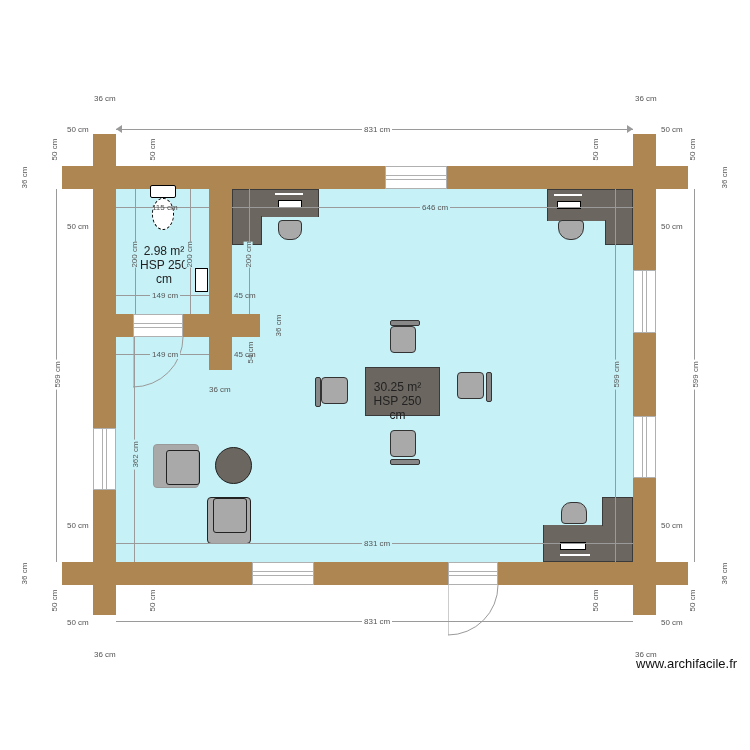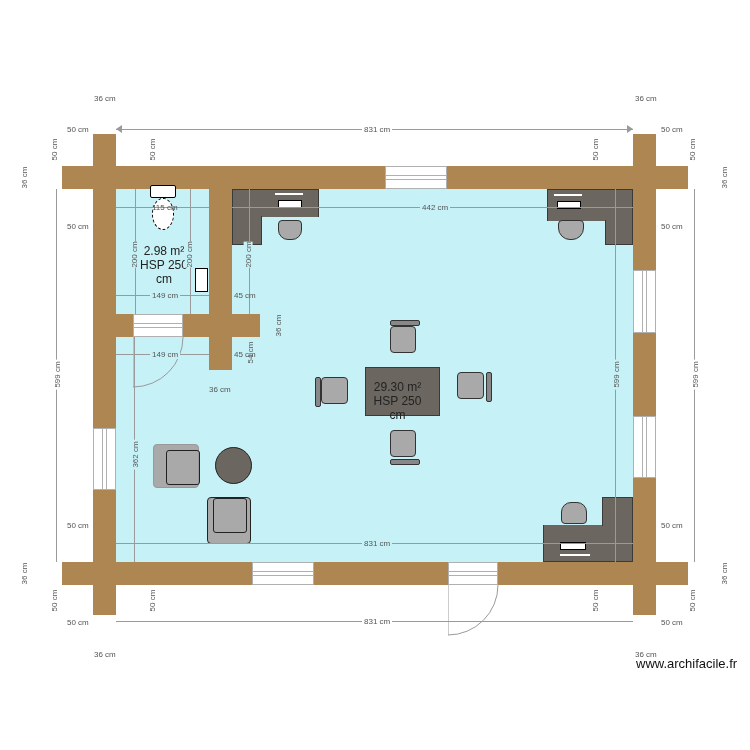--- a/index.html
+++ b/index.html
@@ -72,21 +72,21 @@
 <div class="chair" style="left:558px;top:220px;width:26px;height:20px;border-radius:4px 4px 12px 12px;"></div>
 
 <div class="desk" style="left:543px;top:525px;width:90px;height:37px;border-top:none;"></div>
 <div class="desk" style="left:602px;top:497px;width:31px;height:29px;border-bottom:none;"></div>
 <div class="abs" style="left:560px;top:542px;width:24px;height:6px;background:#fff;border:1px solid #000;"></div>
 <div class="abs" style="left:560px;top:554px;width:30px;height:2px;background:#fff;"></div>
 <div class="chair" style="left:561px;top:502px;width:26px;height:22px;border-radius:10px 10px 4px 4px;"></div>
 
 <div class="desk" style="left:365px;top:367px;width:75px;height:49px;"></div>
 <div class="room-label" style="left:365px;top:380px;width:65px;">
-  <div class="area">29.30 m²</div>
+  <div class="area">30.25 m²</div>
   <div class="hsp">HSP 250 cm</div>
 </div>
 <div class="chair" style="left:390px;top:326px;width:26px;height:27px;"></div>
 <div class="abs" style="left:390px;top:320px;width:28px;height:4px;background:#888;border:1px solid #333;border-radius:2px;"></div>
 <div class="chair" style="left:390px;top:430px;width:26px;height:27px;"></div>
 <div class="abs" style="left:390px;top:459px;width:28px;height:4px;background:#888;border:1px solid #333;border-radius:2px;"></div>
 <div class="chair" style="left:321px;top:377px;width:27px;height:27px;"></div>
 <div class="abs" style="left:315px;top:377px;width:4px;height:28px;background:#888;border:1px solid #333;border-radius:2px;"></div>
 <div class="chair" style="left:457px;top:372px;width:27px;height:27px;"></div>
 <div class="abs" style="left:486px;top:372px;width:4px;height:28px;background:#888;border:1px solid #333;border-radius:2px;"></div>
@@ -103,21 +103,21 @@
   <div class="area">2.98 m²</div>
   <div class="hsp">HSP 250 cm</div>
 </div>
 
 <div class="hline" style="left:116px;top:129px;width:517px;"></div>
 <div class="arrow-l" style="left:116px;top:125px;"></div>
 <div class="arrow-r" style="left:627px;top:125px;"></div>
 <div class="dim" style="left:362px;top:125px;background:#fff;padding:0 2px;">831 cm</div>
 
 <div class="hline" style="left:232px;top:207px;width:401px;"></div>
-<div class="dim" style="left:420px;top:203px;background:#c6f1f6;padding:0 2px;">442 cm</div>
+<div class="dim" style="left:420px;top:203px;background:#c6f1f6;padding:0 2px;">646 cm</div>
 
 <div class="hline" style="left:116px;top:543px;width:517px;"></div>
 <div class="dim" style="left:362px;top:539px;background:#c6f1f6;padding:0 2px;">831 cm</div>
 
 <div class="hline" style="left:116px;top:621px;width:517px;"></div>
 <div class="dim" style="left:362px;top:617px;background:#fff;padding:0 2px;">831 cm</div>
 
 <div class="vline" style="left:56px;top:189px;height:373px;"></div>
 <div class="dim vert" style="left:42px;top:370px;background:#fff;padding:0 2px;">599 cm</div>
 

